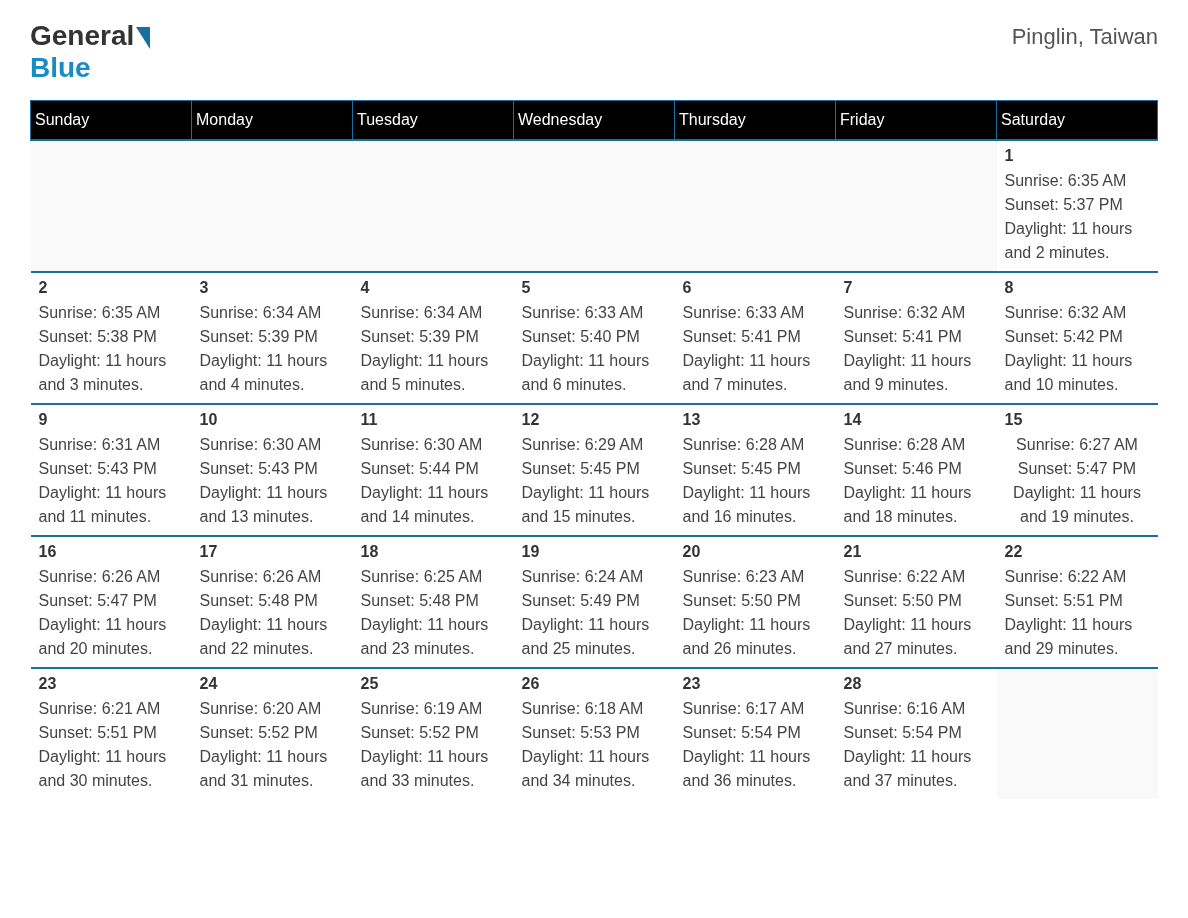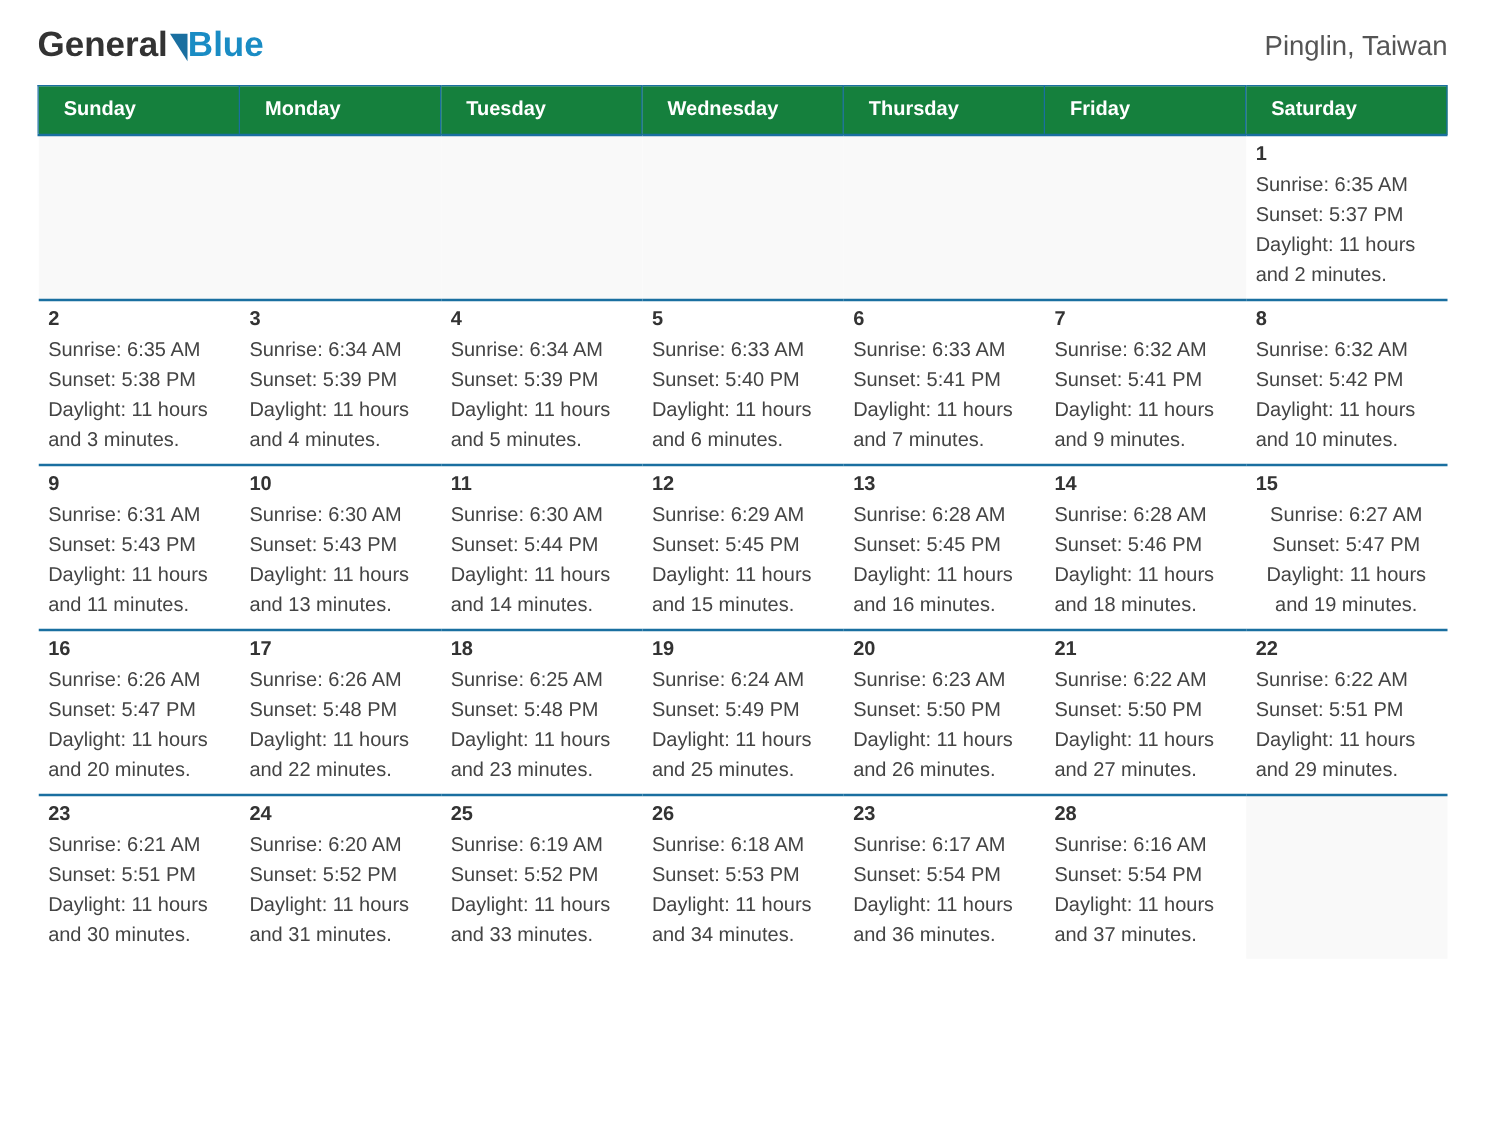--- a/index.html
+++ b/index.html
@@ -12,21 +12,21 @@
       padding: 20px 30px;
     }
     .header {
       display: flex;
       justify-content: space-between;
       align-items: flex-start;
       margin-bottom: 16px;
     }
     .logo {
       display: flex;
-      flex-direction: row;
+      flex-direction: column;
       align-items: flex-start;
     }
     .logo-text {
       display: flex;
       align-items: center;
     }
     .logo-general {
       font-size: 28px;
       font-weight: bold;
       color: #333;
@@ -58,25 +58,25 @@
     .location {
       font-size: 22px;
       color: #555;
       margin-top: 4px;
     }
     .calendar {
       width: 100%;
       border-collapse: collapse;
     }
     .calendar th {
-      background-color: #15803d;
+      background-color: #000000;
       color: #fff;
       font-size: 16px;
-      font-weight: bold;
-      padding: 10px 20px;
+      font-weight: normal;
+      padding: 10px 4px;
       text-align: left;
       border: 1px solid #1a6fa0;
     }
     .calendar td {
       vertical-align: top;
       border: 1px solid #ccc;
       padding: 6px 8px;
       width: 14.28%;
       min-height: 110px;
       height: 120px;

